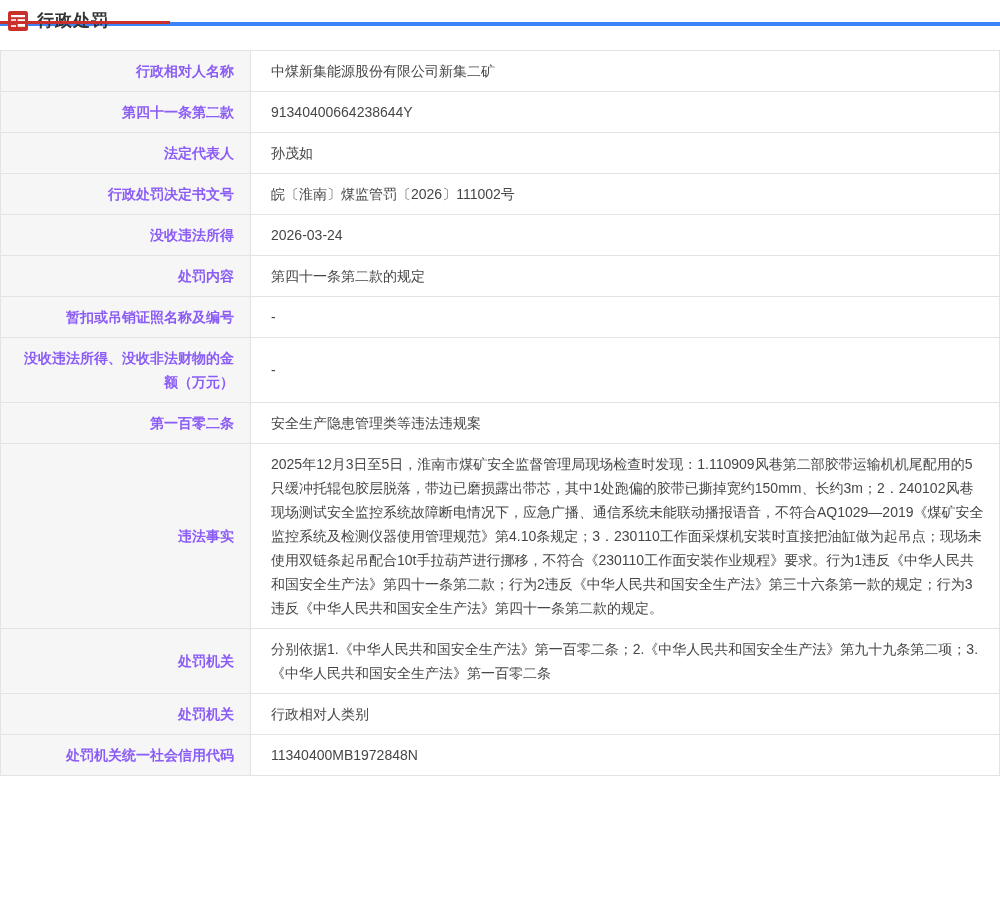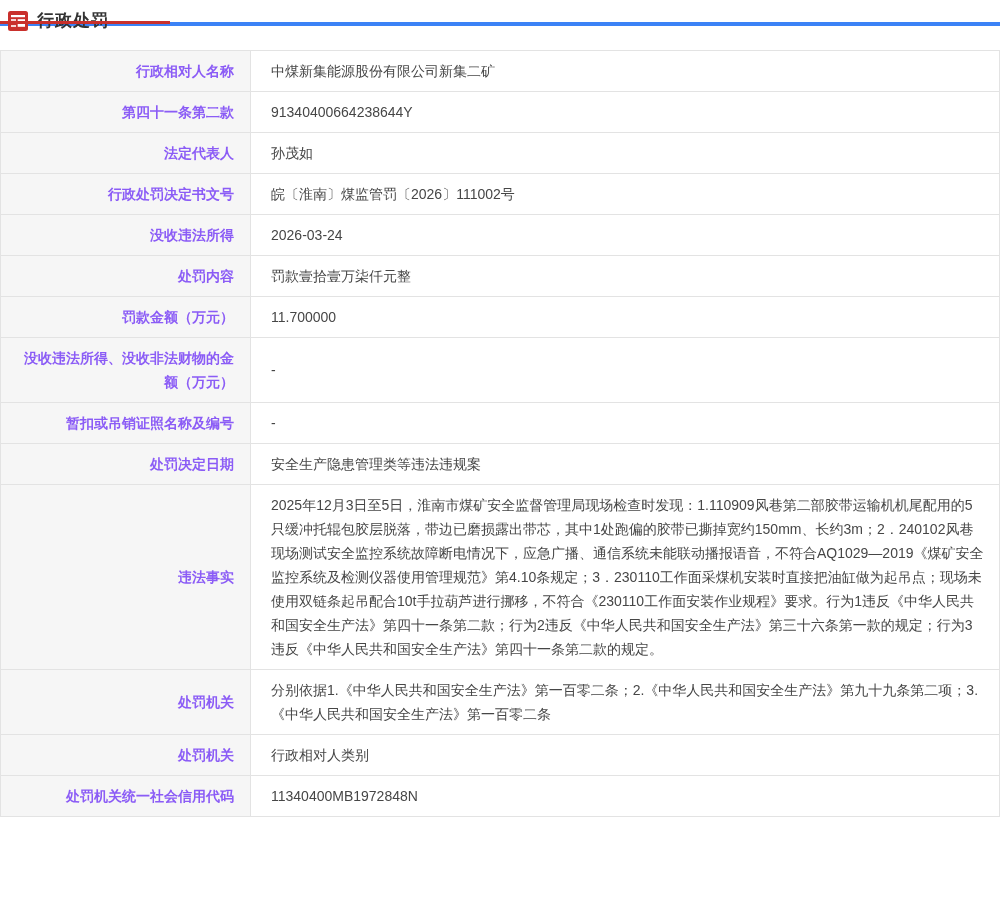--- a/index.html
+++ b/index.html
@@ -106,36 +106,32 @@
         <tr>
           <th>行政处罚决定书文号</th>
           <td>皖〔淮南〕煤监管罚〔2026〕111002号</td>
         </tr>
         <tr>
           <th>没收违法所得</th>
           <td>2026-03-24</td>
         </tr>
         <tr>
           <th>处罚内容</th>
-          <td>罚款壹拾壹万柒仟元整</td>
+          <td>第四十一条第二款的规定</td>
         </tr>
         <tr>
-          <th>罚款金额（万元）</th>
-          <td>11.700000</td>
+          <th>暂扣或吊销证照名称及编号</th>
+          <td>-</td>
         </tr>
         <tr>
           <th>没收违法所得、没收非法财物的金额（万元）</th>
           <td>-</td>
         </tr>
         <tr>
-          <th>暂扣或吊销证照名称及编号</th>
-          <td>-</td>
-        </tr>
-        <tr>
-          <th>处罚决定日期</th>
+          <th>第一百零二条</th>
           <td>安全生产隐患管理类等违法违规案</td>
         </tr>
         <tr>
           <th>违法事实</th>
           <td>2025年12月3日至5日，淮南市煤矿安全监督管理局现场检查时发现：1.110909风巷第二部胶带运输机机尾配用的5只缓冲托辊包胶层脱落，带边已磨损露出带芯，其中1处跑偏的胶带已撕掉宽约150mm、长约3m；2．240102风巷现场测试安全监控系统故障断电情况下，应急广播、通信系统未能联动播报语音，不符合AQ1029—2019《煤矿安全监控系统及检测仪器使用管理规范》第4.10条规定；3．230110工作面采煤机安装时直接把油缸做为起吊点；现场未使用双链条起吊配合10t手拉葫芦进行挪移，不符合《230110工作面安装作业规程》要求。行为1违反《中华人民共和国安全生产法》第四十一条第二款；行为2违反《中华人民共和国安全生产法》第三十六条第一款的规定；行为3违反《中华人民共和国安全生产法》第四十一条第二款的规定。</td>
         </tr>
         <tr>
           <th>处罚机关</th>
           <td>分别依据1.《中华人民共和国安全生产法》第一百零二条；2.《中华人民共和国安全生产法》第九十九条第二项；3.《中华人民共和国安全生产法》第一百零二条</td>
         </tr>

